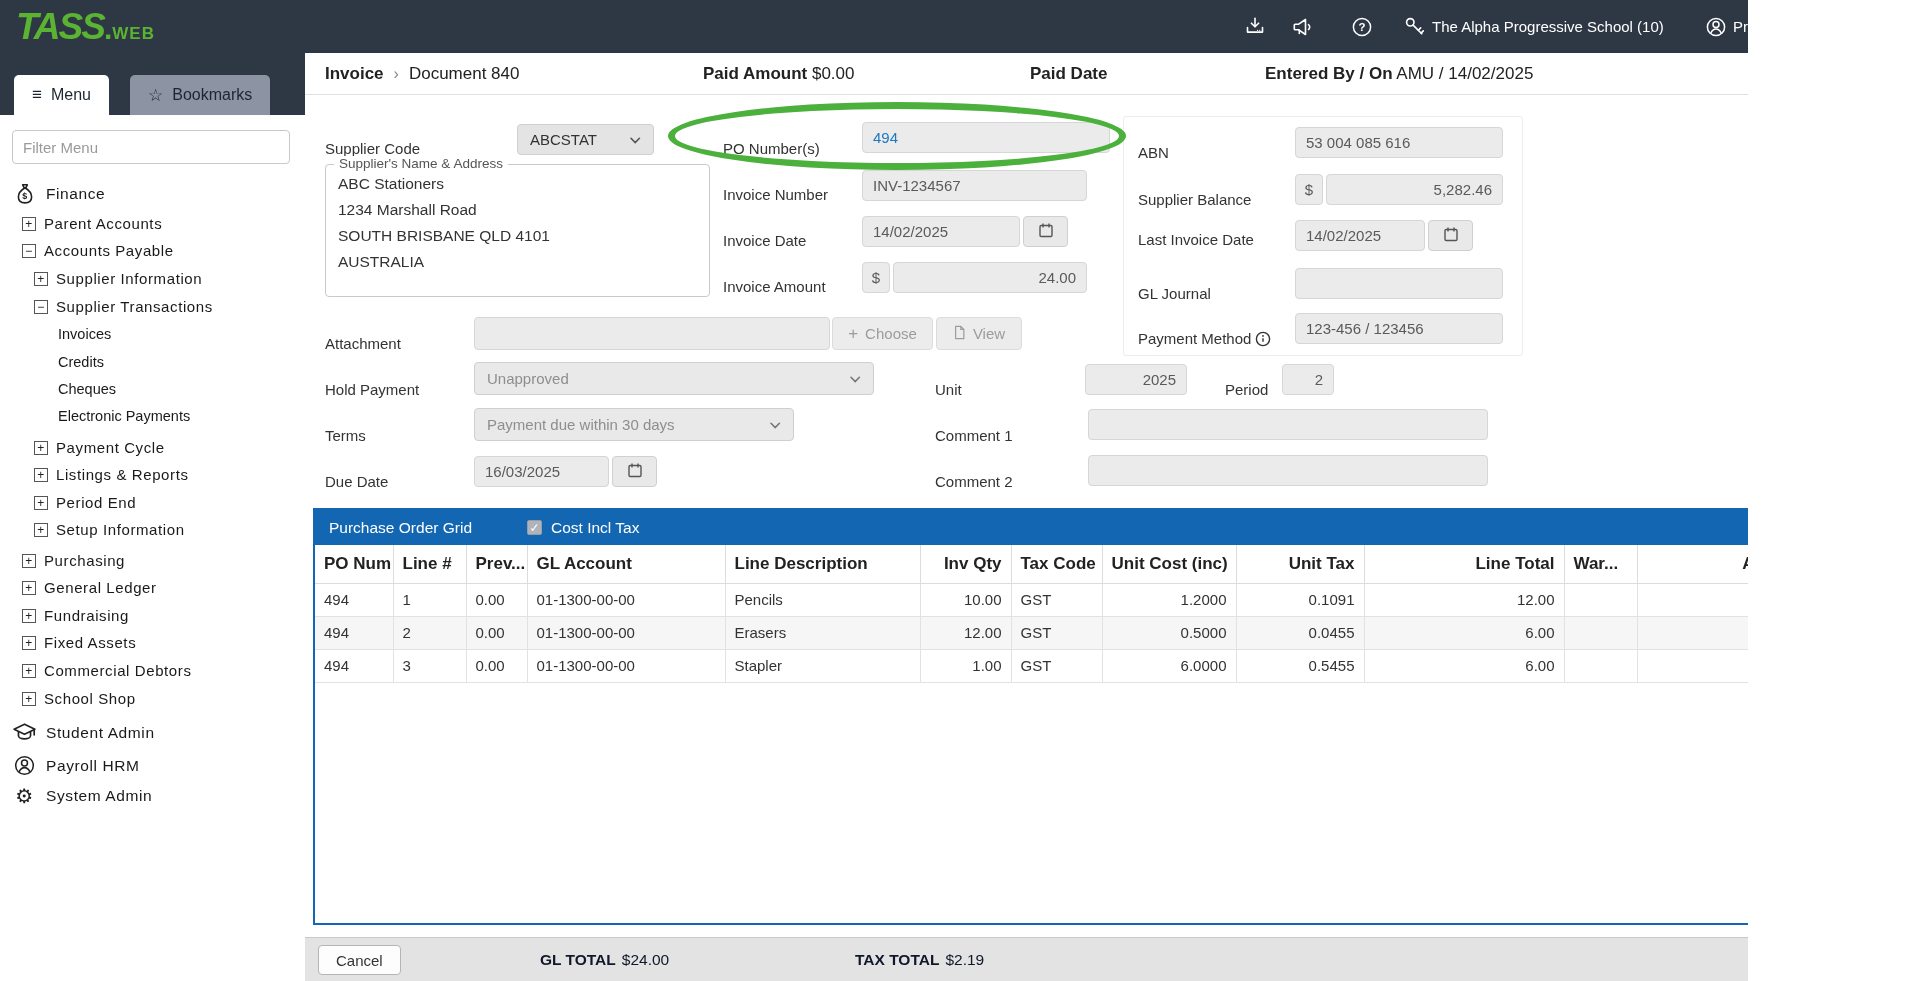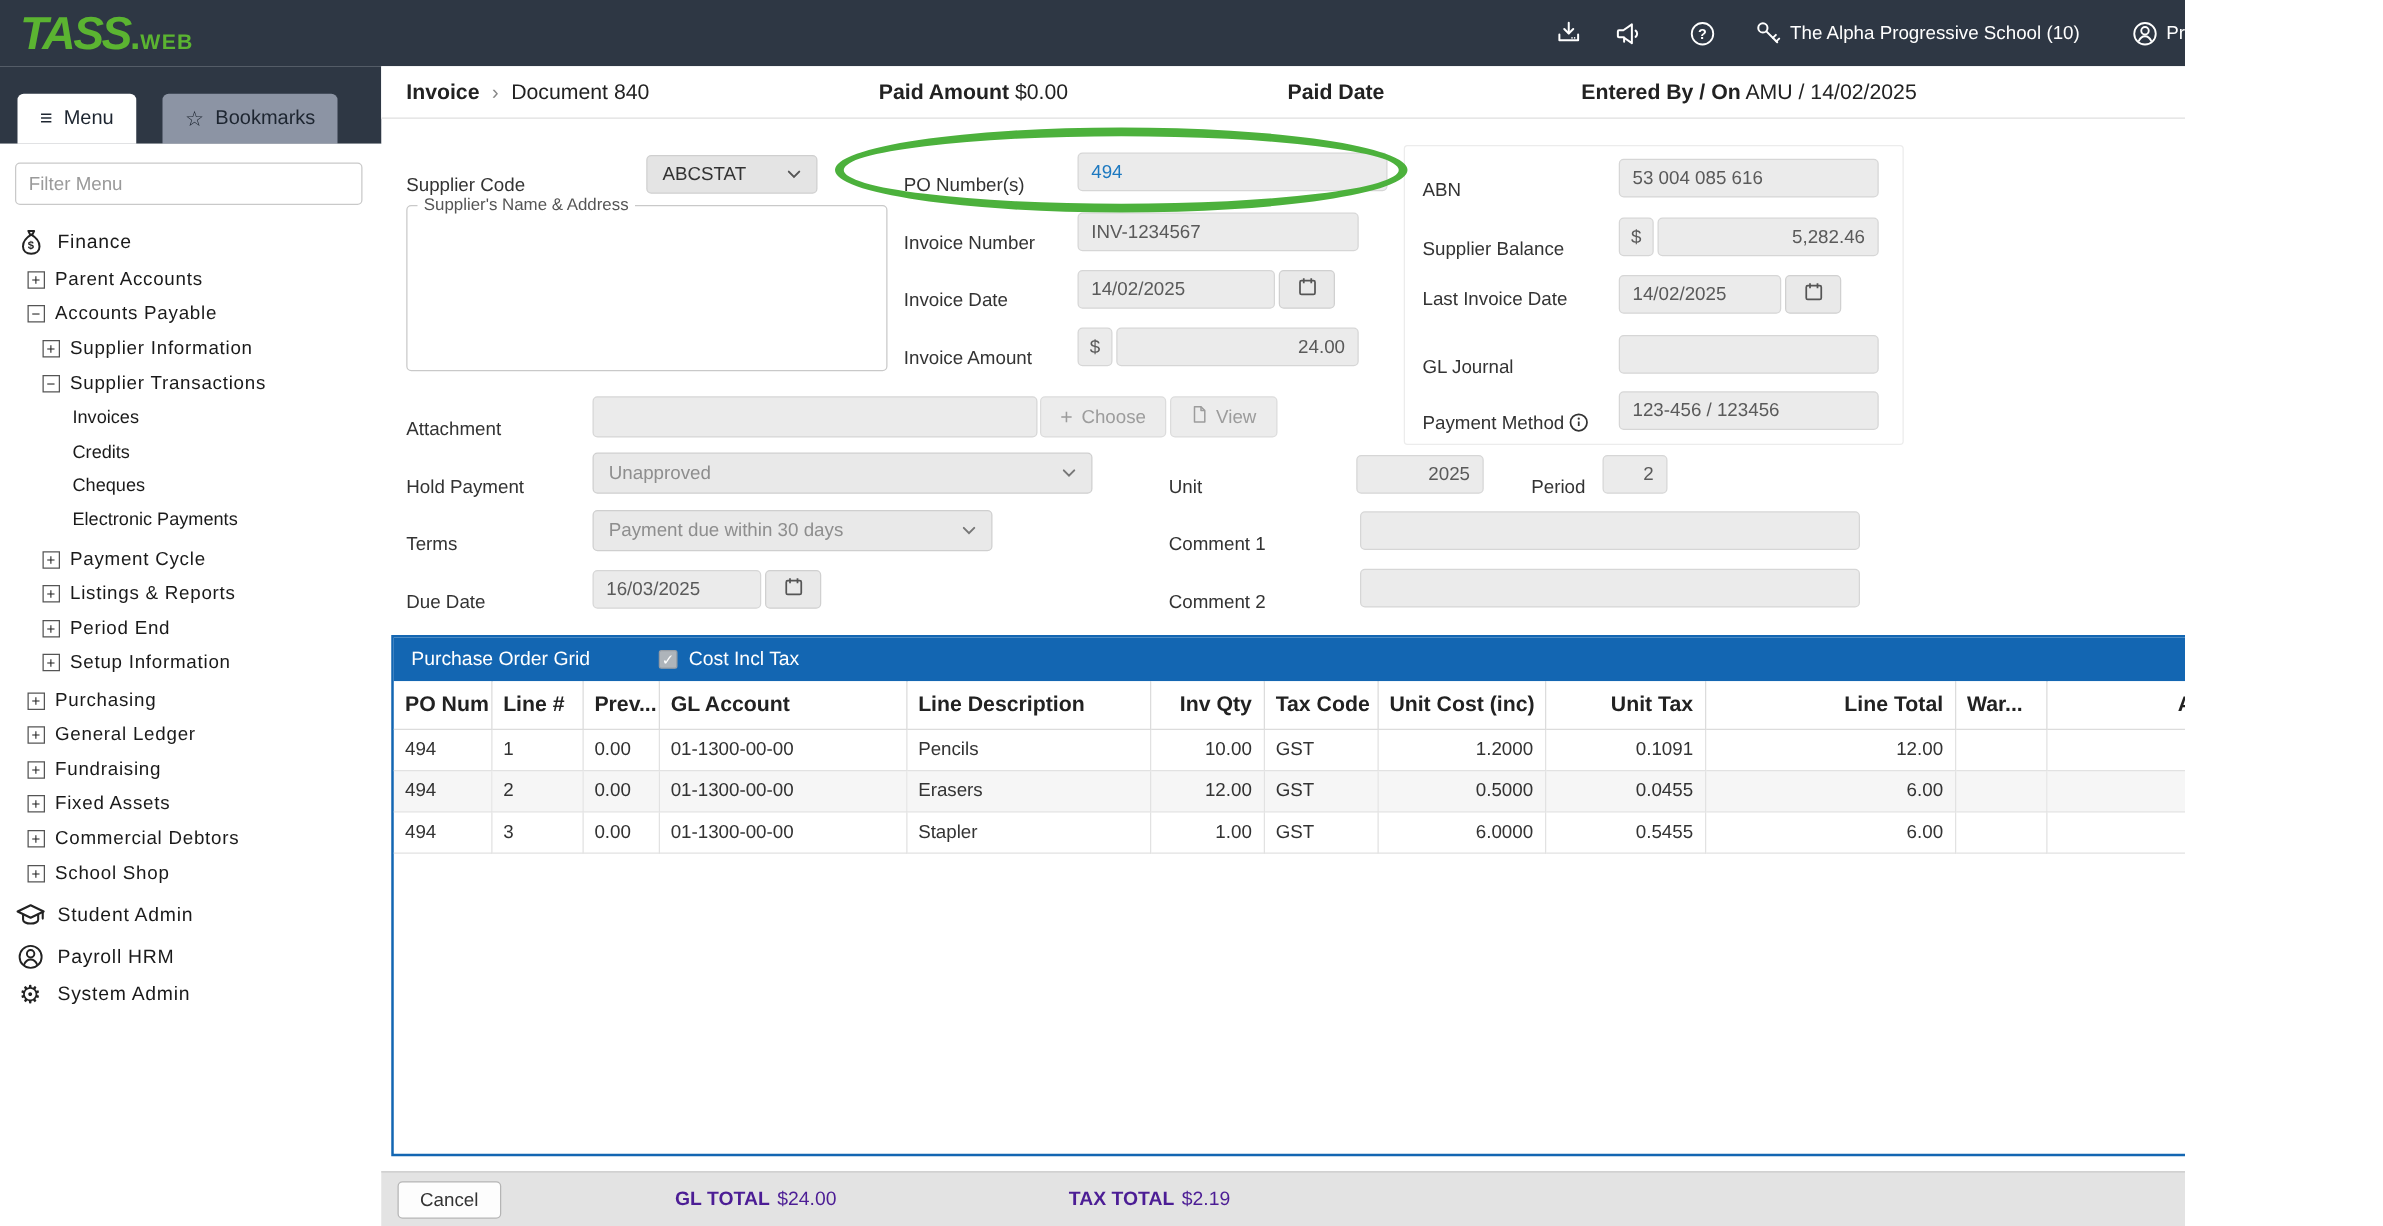--- a/index.html
+++ b/index.html
@@ -73,21 +73,21 @@
   table.po tr.striped td { background:#f6f6f6; }
   table.po th:first-child, table.po td:first-child { border-left:none; }
   table.po th:last-child, table.po td:last-child { border-right:none; }
   .al-r { text-align:right !important; }
   .al-c { text-align:center !important; }
   .view-link { color:#3f5f7f; text-decoration:underline; cursor:pointer; }
 
   
   .footer { position:absolute; left:305px; top:937px; width:1601px; height:44px; background:#e3e3e3; border-top:1px solid #c9c9c9; }
   .cancel-btn { position:absolute; left:13px; top:7px; height:30px; padding:0 17px; background:#fdfdfd; border:1px solid #b5b5b5; border-radius:4px; font-size:15px; color:#333; cursor:pointer; font-family:"Liberation Sans", sans-serif; }
-  .total { position:absolute; top:13px; font-size:15.5px; color:#4c1d95; white-space:nowrap; }
+  .total { position:absolute; top:13px; font-size:15.5px; color:#0f172a; white-space:nowrap; }
   .total b { margin-right:6px; }
 </style>
 </head>
 <body>
 
 <div class="app">
 
   <div class="topbar">
     <div class="logo">
       <span class="logo-main">TASS</span>
@@ -288,20 +288,26 @@
     <span><svg viewBox="0 0 11 8" width="11" height="8" fill="none" stroke="#555" stroke-width="1.6" stroke-linecap="round">
           <path d="M1 1.3l4.2 4.2 4.2-4.2"></path>
         </svg></span>
   </div>
   <span class="lbl" style="left:723px; top:130px">PO Number(s)</span>
   <div class="ro blue" style="left:862px; top:122px; width:248px">494</div>
   <div class="annotation"></div>
 
   <div class="fieldset">
     <span class="fieldset-legend">Supplier's Name &amp; Address</span>
+    <div id="addr-lines">
+        <div class="addr-line">ABC Stationers</div>
+        <div class="addr-line">1234 Marshall Road</div>
+        <div class="addr-line">SOUTH BRISBANE QLD 4101</div>
+        <div class="addr-line">AUSTRALIA</div>
+      </div>
   </div>
 
   <span class="lbl" style="left:723px; top:176px">Invoice Number</span>
   <div class="ro" style="left:862px; top:170px; width:225px">INV-1234567</div>
 
   <span class="lbl" style="left:723px; top:222px">Invoice Date</span>
   <div class="ro" style="left:862px; top:216px; width:158px">14/02/2025</div>
   <div class="calbtn" style="left:1023px; top:216px">
     <span><svg viewBox="0 0 16 16" width="16" height="16" fill="none" stroke="#555" stroke-width="1.4">
           <rect x="2" y="3.5" width="12" height="11" rx="1.2"></rect>

